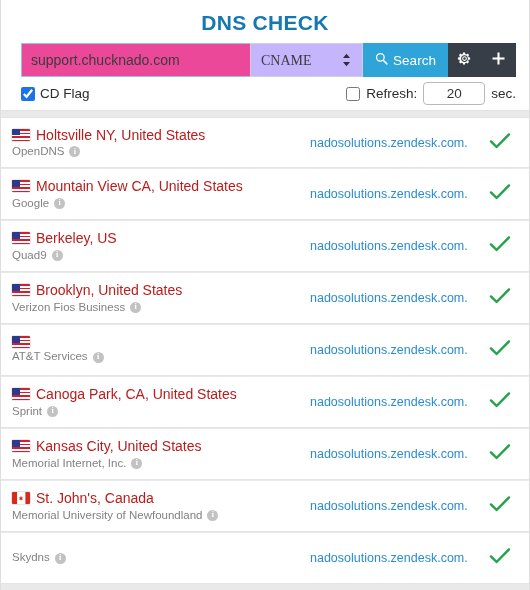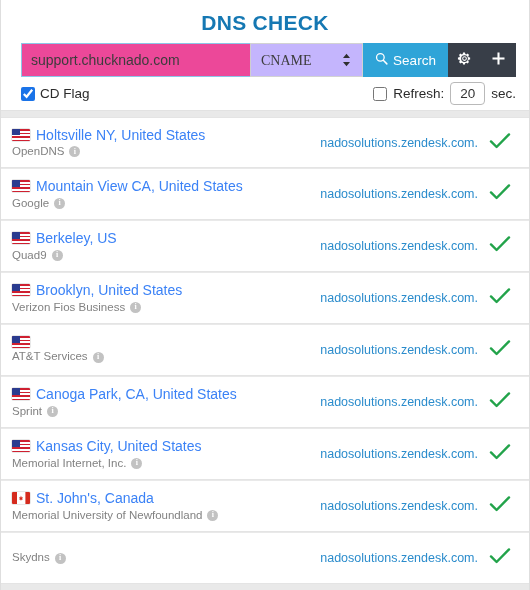--- a/index.html
+++ b/index.html
@@ -153,21 +153,21 @@
     cursor: pointer;
   }
 
   .cd-label, .refresh-label, .sec-label {
     color: #2b2b2b;
     font-size: 13.5px;
     line-height: 1;
   }
 
   .refresh-input {
-    width: 35px;
+    width: 62px;
     height: 23px;
     border: 1px solid #b9b9b9;
     border-radius: 4px;
     text-align: center;
     font-family: "Liberation Sans", sans-serif;
     font-size: 13.5px;
     color: #333;
     outline: none;
     box-sizing: border-box;
     padding: 0;
@@ -204,21 +204,21 @@
     flex-direction: column;
     justify-content: center;
     gap: 2px;
   }
 
   .loc-line {
     display: flex;
     align-items: center;
     gap: 6px;
     font-size: 14px;
-    color: #3b82f6;
+    color: #b91c1c;
     line-height: 1.15;
     white-space: nowrap;
   }
 
   .flag {
     display: inline-block;
     width: 18px;
     height: 12px;
     flex: 0 0 18px;
     border-radius: 1px;
@@ -293,21 +293,21 @@
     font-size: 8px;
     font-weight: bold;
     font-family: "Liberation Serif", serif;
     line-height: 1;
     flex: 0 0 11px;
     cursor: pointer;
   }
 
   .answer-cell {
     flex: 0 0 168px;
-    text-align: right;
+    text-align: left;
     font-size: 12.5px;
     color: #2b8ccc;
     white-space: nowrap;
     overflow: hidden;
     text-overflow: ellipsis;
     cursor: pointer;
   }
 
   .status-cell {
     flex: 0 0 44px;

